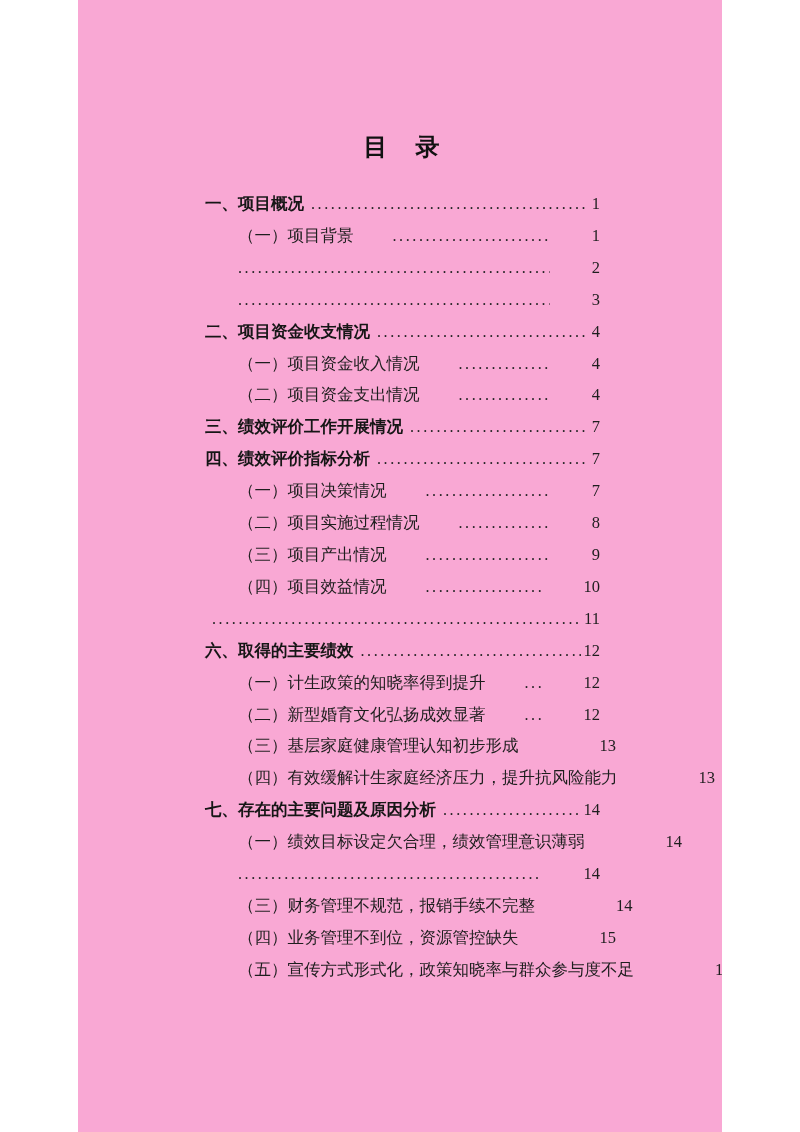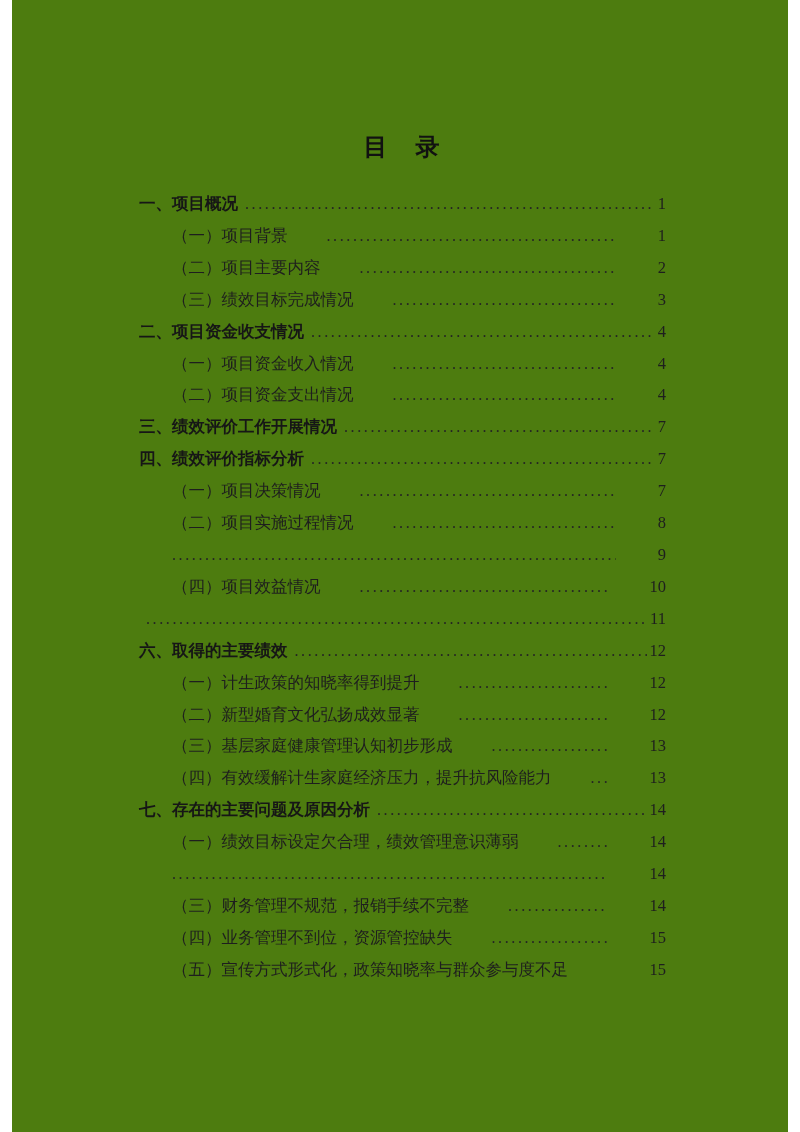--- a/index.html
+++ b/index.html
@@ -2,24 +2,24 @@
 <html><head>
 <meta charset="utf-8">
 <style>
   html, body {
     margin: 0;
     padding: 0;
     background: #ffffff;
   }
   .page {
     position: relative;
-    width: 776px;
+    width: 644px;
     height: 1132px;
     margin: 0 auto;
-    background: #4d7c0f;
+    background: #f9a8d4;
     color: #1e1e1e;
     font-family: "Liberation Serif", "DejaVu Serif", serif;
     box-sizing: border-box;
     padding: 126px 122px 0 127px;
     overflow: hidden;
   }
   .doc-title {
     margin: 0 0 20px 0;
     text-align: center;
     font-size: 24px;
@@ -83,26 +83,24 @@
     <span class="toc-label">一、项目概况</span>
     <span class="toc-leader">....................................................................................................................................................................................</span>
     <span class="toc-page">1</span>
   </div>
       <div class="toc-row level-2">
     <span class="toc-label">（一）项目背景</span>
     <span class="toc-leader">....................................................................................................................................................................................</span>
     <span class="toc-page">1</span>
   </div>
       <div class="toc-row level-2">
-    <span class="toc-label">（二）项目主要内容</span>
     <span class="toc-leader">....................................................................................................................................................................................</span>
     <span class="toc-page">2</span>
   </div>
       <div class="toc-row level-2">
-    <span class="toc-label">（三）绩效目标完成情况</span>
     <span class="toc-leader">....................................................................................................................................................................................</span>
     <span class="toc-page">3</span>
   </div>
       <div class="toc-row level-1">
     <span class="toc-label">二、项目资金收支情况</span>
     <span class="toc-leader">....................................................................................................................................................................................</span>
     <span class="toc-page">4</span>
   </div>
       <div class="toc-row level-2">
     <span class="toc-label">（一）项目资金收入情况</span>
@@ -128,20 +126,21 @@
     <span class="toc-label">（一）项目决策情况</span>
     <span class="toc-leader">....................................................................................................................................................................................</span>
     <span class="toc-page">7</span>
   </div>
       <div class="toc-row level-2">
     <span class="toc-label">（二）项目实施过程情况</span>
     <span class="toc-leader">....................................................................................................................................................................................</span>
     <span class="toc-page">8</span>
   </div>
       <div class="toc-row level-2">
+    <span class="toc-label">（三）项目产出情况</span>
     <span class="toc-leader">....................................................................................................................................................................................</span>
     <span class="toc-page">9</span>
   </div>
       <div class="toc-row level-2">
     <span class="toc-label">（四）项目效益情况</span>
     <span class="toc-leader">....................................................................................................................................................................................</span>
     <span class="toc-page">10</span>
   </div>
       <div class="toc-row level-1">
     <span class="toc-leader">....................................................................................................................................................................................</span>

